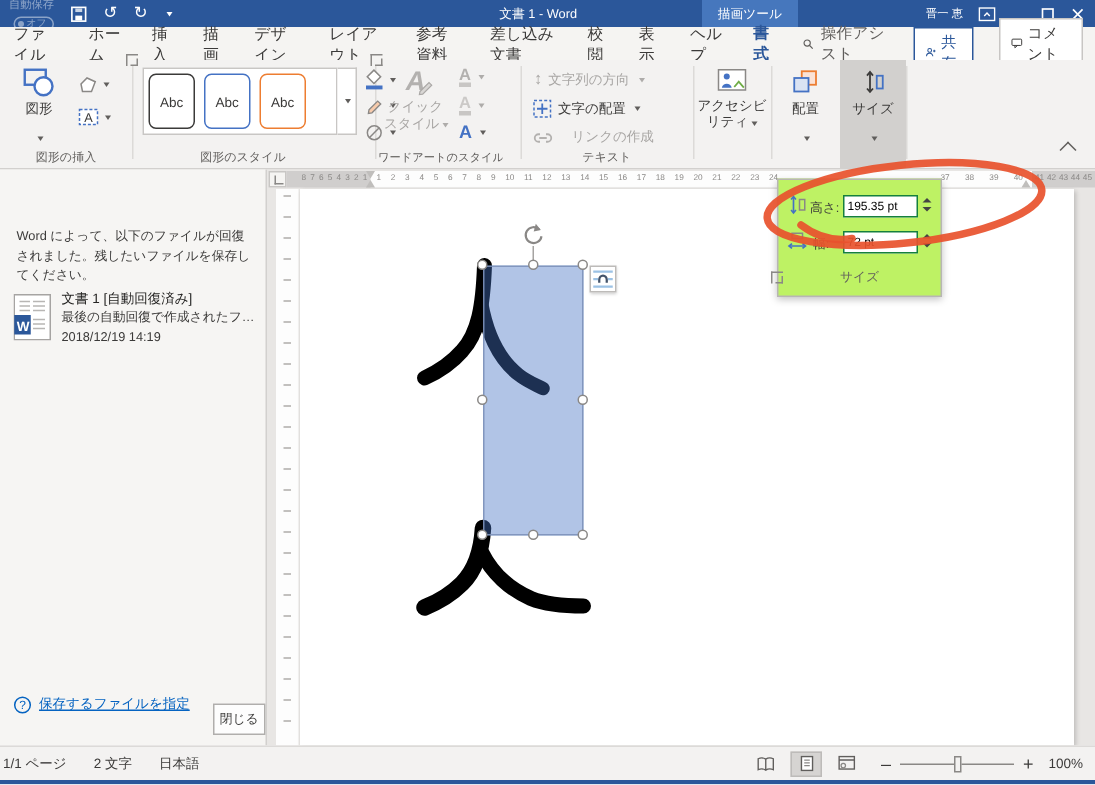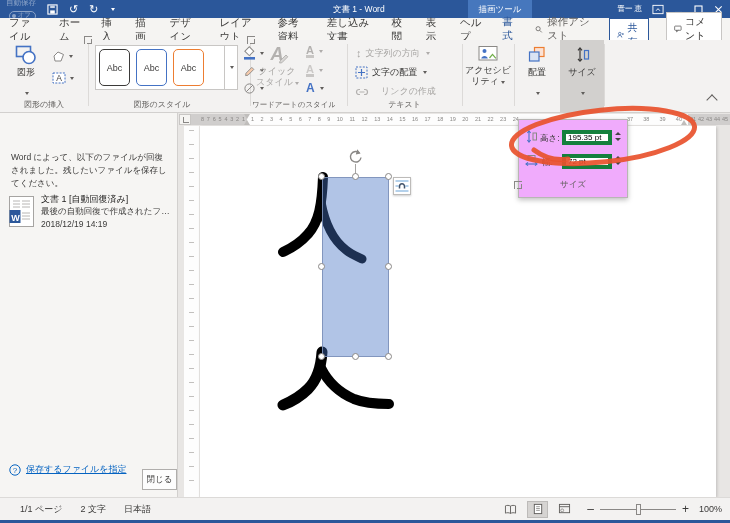--- a/index.html
+++ b/index.html
@@ -13,38 +13,38 @@
   .qat{position:absolute;left:6px;top:0;height:18px;display:flex;align-items:center;gap:11px;}
   .ghost{opacity:.45;display:flex;align-items:flex-end;gap:3px;font-size:7.5px;flex-direction:column;}
   .pill{border:1px solid #fff;border-radius:6px;padding:0 4px 0 2px;font-size:6.5px;display:flex;align-items:center;gap:2px;height:8px;}
   .pill .dot{width:4px;height:4px;border-radius:50%;background:#fff;}
   .wtitle{position:absolute;left:50%;top:0;transform:translateX(-62%);height:18px;line-height:18px;font-size:8.5px;color:#fff;}
   .ctxtab{position:absolute;left:468px;top:0;width:64px;height:34px;line-height:18px;text-align:center;font-size:8.5px;background:#4677bd;color:#fff;}
   .winbtn{position:absolute;top:0;height:18px;display:flex;align-items:center;justify-content:center;width:20px;}
   
   .tabrow{position:absolute;left:0;top:18px;width:730px;height:22px;background:#f5f4f2;display:flex;align-items:center;padding:0 8px;box-sizing:border-box;gap:17px;font-size:10.5px;color:#3b3a39;}
   .tab{padding:3px 1px 2px;}
-  .tab.active{color:#2b579a;font-weight:normal;border-bottom:3px solid #2b579a;padding-bottom:0;}
+  .tab.active{color:#2b579a;font-weight:bold;border-bottom:3px solid #2b579a;padding-bottom:0;}
   .pillbtn{display:flex;align-items:center;gap:3px;border:1px solid #c8c6c4;background:#fff;padding:2px 7px;font-size:10px;}
   
   .ribbon{position:absolute;left:0;top:40px;width:730px;height:73px;background:#f3f2f1;border-bottom:1px solid #d2d0ce;box-sizing:border-box;}
   .rsep{position:absolute;top:4px;width:1px;height:62px;background:#dcdad8;}
   .rgroup{position:absolute;top:0;height:72px;}
   .glabel{position:absolute;bottom:2px;left:0;right:0;text-align:center;font-size:8px;color:#605e5c;white-space:nowrap;overflow:hidden;}
   .caret{width:0;height:0;border-left:2.5px solid transparent;border-right:2.5px solid transparent;border-top:3.5px solid #605e5c;display:inline-block;margin-left:2px;}
   .caret.dis{border-top-color:#aeacaa;}
   .rlab{font-size:9px;color:#3b3a39;white-space:nowrap;}
   .rlab.dis{color:#a8a6a4;}
   .stylecell{width:29px;height:35px;border-radius:5px;background:#fff;display:flex;align-items:center;justify-content:center;font-size:9px;color:#3b3a39;}
   .chev{width:7px;height:7px;border-top:1.6px solid #605e5c;border-left:1.6px solid #605e5c;transform:rotate(45deg);}
   .launcher{width:7px;height:7px;border-left:1px solid #8a8886;border-top:1px solid #8a8886;position:relative;}
   .launcher:after{content:"";position:absolute;left:2px;top:2px;width:4px;height:4px;border-right:1.4px solid #8a8886;border-bottom:1.4px solid #8a8886;}
   
-  .popup{position:absolute;left:518px;top:119px;width:108px;height:77px;background:#f0abfc;border:1px solid #b8b6b4;box-shadow:0 2px 5px rgba(0,0,0,.25);z-index:40;}
-  .pinput{position:absolute;width:50px;height:15px;border:4px solid #15803d;font-size:8px;padding:0 2px;box-sizing:border-box;font-family:"Liberation Sans",sans-serif;}
+  .popup{position:absolute;left:518px;top:119px;width:108px;height:77px;background:#bef264;border:1px solid #b8b6b4;box-shadow:0 2px 5px rgba(0,0,0,.25);z-index:40;}
+  .pinput{position:absolute;width:50px;height:15px;border:1px solid #15803d;font-size:8px;padding:0 2px;box-sizing:border-box;font-family:"Liberation Sans",sans-serif;}
   .spin{width:0;height:0;border-left:3px solid transparent;border-right:3px solid transparent;}
   .spin.up{border-bottom:3.5px solid #444;}
   .spin.dn{border-top:3.5px solid #444;}
   
   .panel{position:absolute;left:0;top:113px;width:178px;height:384px;background:#f6f5f3;border-right:1px solid #d2d0ce;box-sizing:border-box;}
   .closebtn{position:absolute;left:142px;top:356px;width:33px;height:19px;background:#fdfdfd;border:1px solid #b0aeac;font-size:8.5px;color:#3b3a39;display:flex;align-items:center;justify-content:center;}
   
   .docarea{position:absolute;left:178px;top:113px;width:552px;height:384px;background:#e8e6e4;}
   .hruler{position:absolute;left:0;top:1px;width:552px;height:11px;}
   .rnum{display:flex;justify-content:space-between;font-size:5.5px;color:#8a8886;height:10.5px;align-items:center;overflow:hidden;}
@@ -464,21 +464,21 @@
   </div>
 
   <svg class="ab" style="left:498px;top:100px;z-index:60;overflow:visible;" width="225" height="75" viewBox="0 0 225 75">
     <g transform="rotate(-6 105 36)">
       <ellipse cx="105" cy="36" rx="92" ry="26" fill="none" stroke="#e8512d" stroke-width="5" stroke-linecap="round" opacity="0.92"></ellipse>
     </g>
     <path d="M36,50 q16,12 34,9" fill="none" stroke="#e8512d" stroke-width="5" stroke-linecap="round" opacity="0.92"></path>
   </svg>
 
   <div class="statusbar">
-    <div class="flex" style="height:100%;padding-left:20px;gap:18px;">
+    <div class="flex" style="height:100%;padding-left:2px;gap:18px;">
       <span class="nw">1/1 ページ</span>
       <span class="nw">2 文字</span>
       <span class="nw">日本語</span>
     </div>
     <div class="ab flex" style="right:8px;top:2px;height:18px;gap:6px;">
       <div class="viewbtn">
         <svg width="13" height="11" viewBox="0 0 14 12">
             <path d="M7,2.3 C5.5,1.3 3,1.3 1.5,2 V10 C3,9.3 5.5,9.3 7,10.3 C8.5,9.3 11,9.3 12.5,10 V2 C11,1.3 8.5,1.3 7,2.3 Z M7,2.3 V10.3" fill="none" stroke="#605e5c" stroke-width="1"></path>
           </svg>
       </div>

